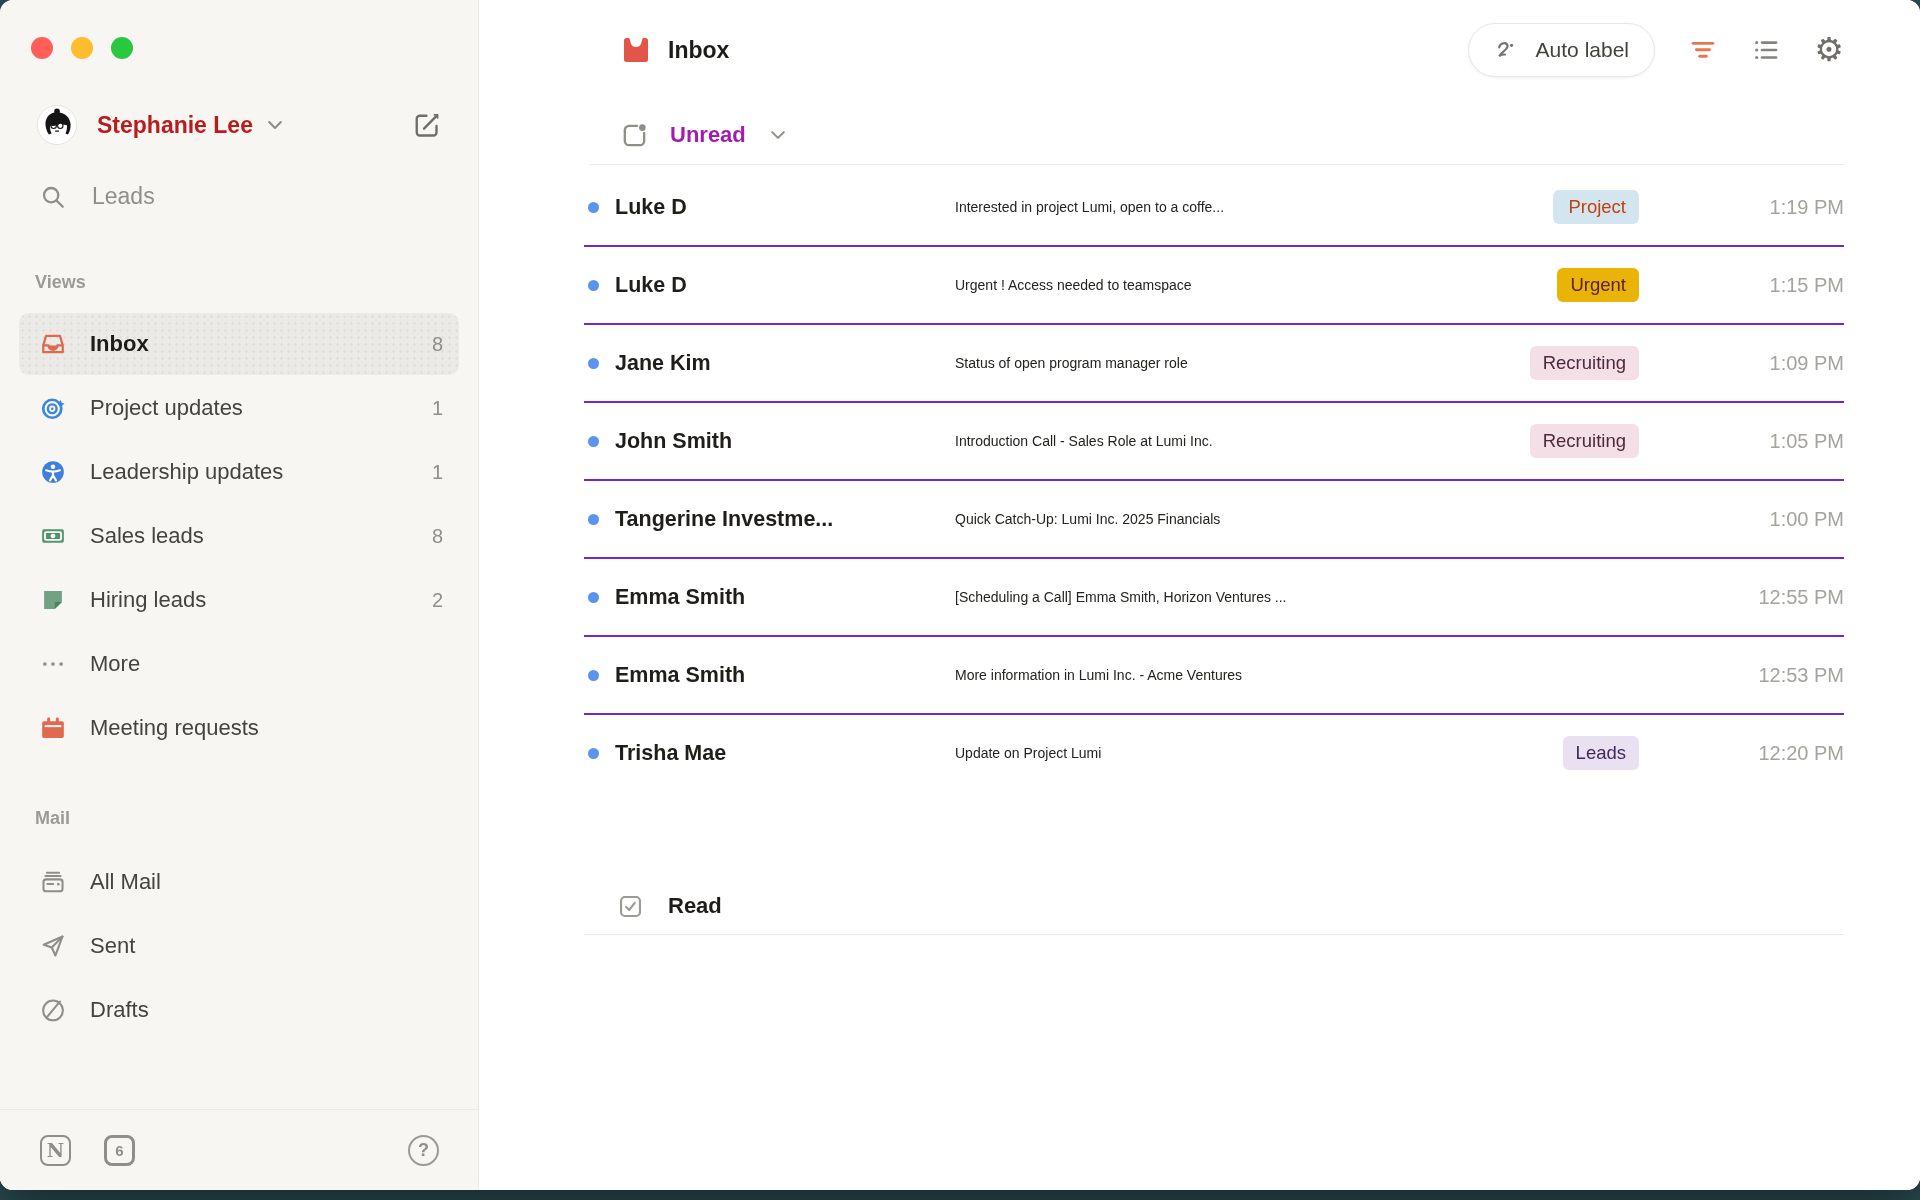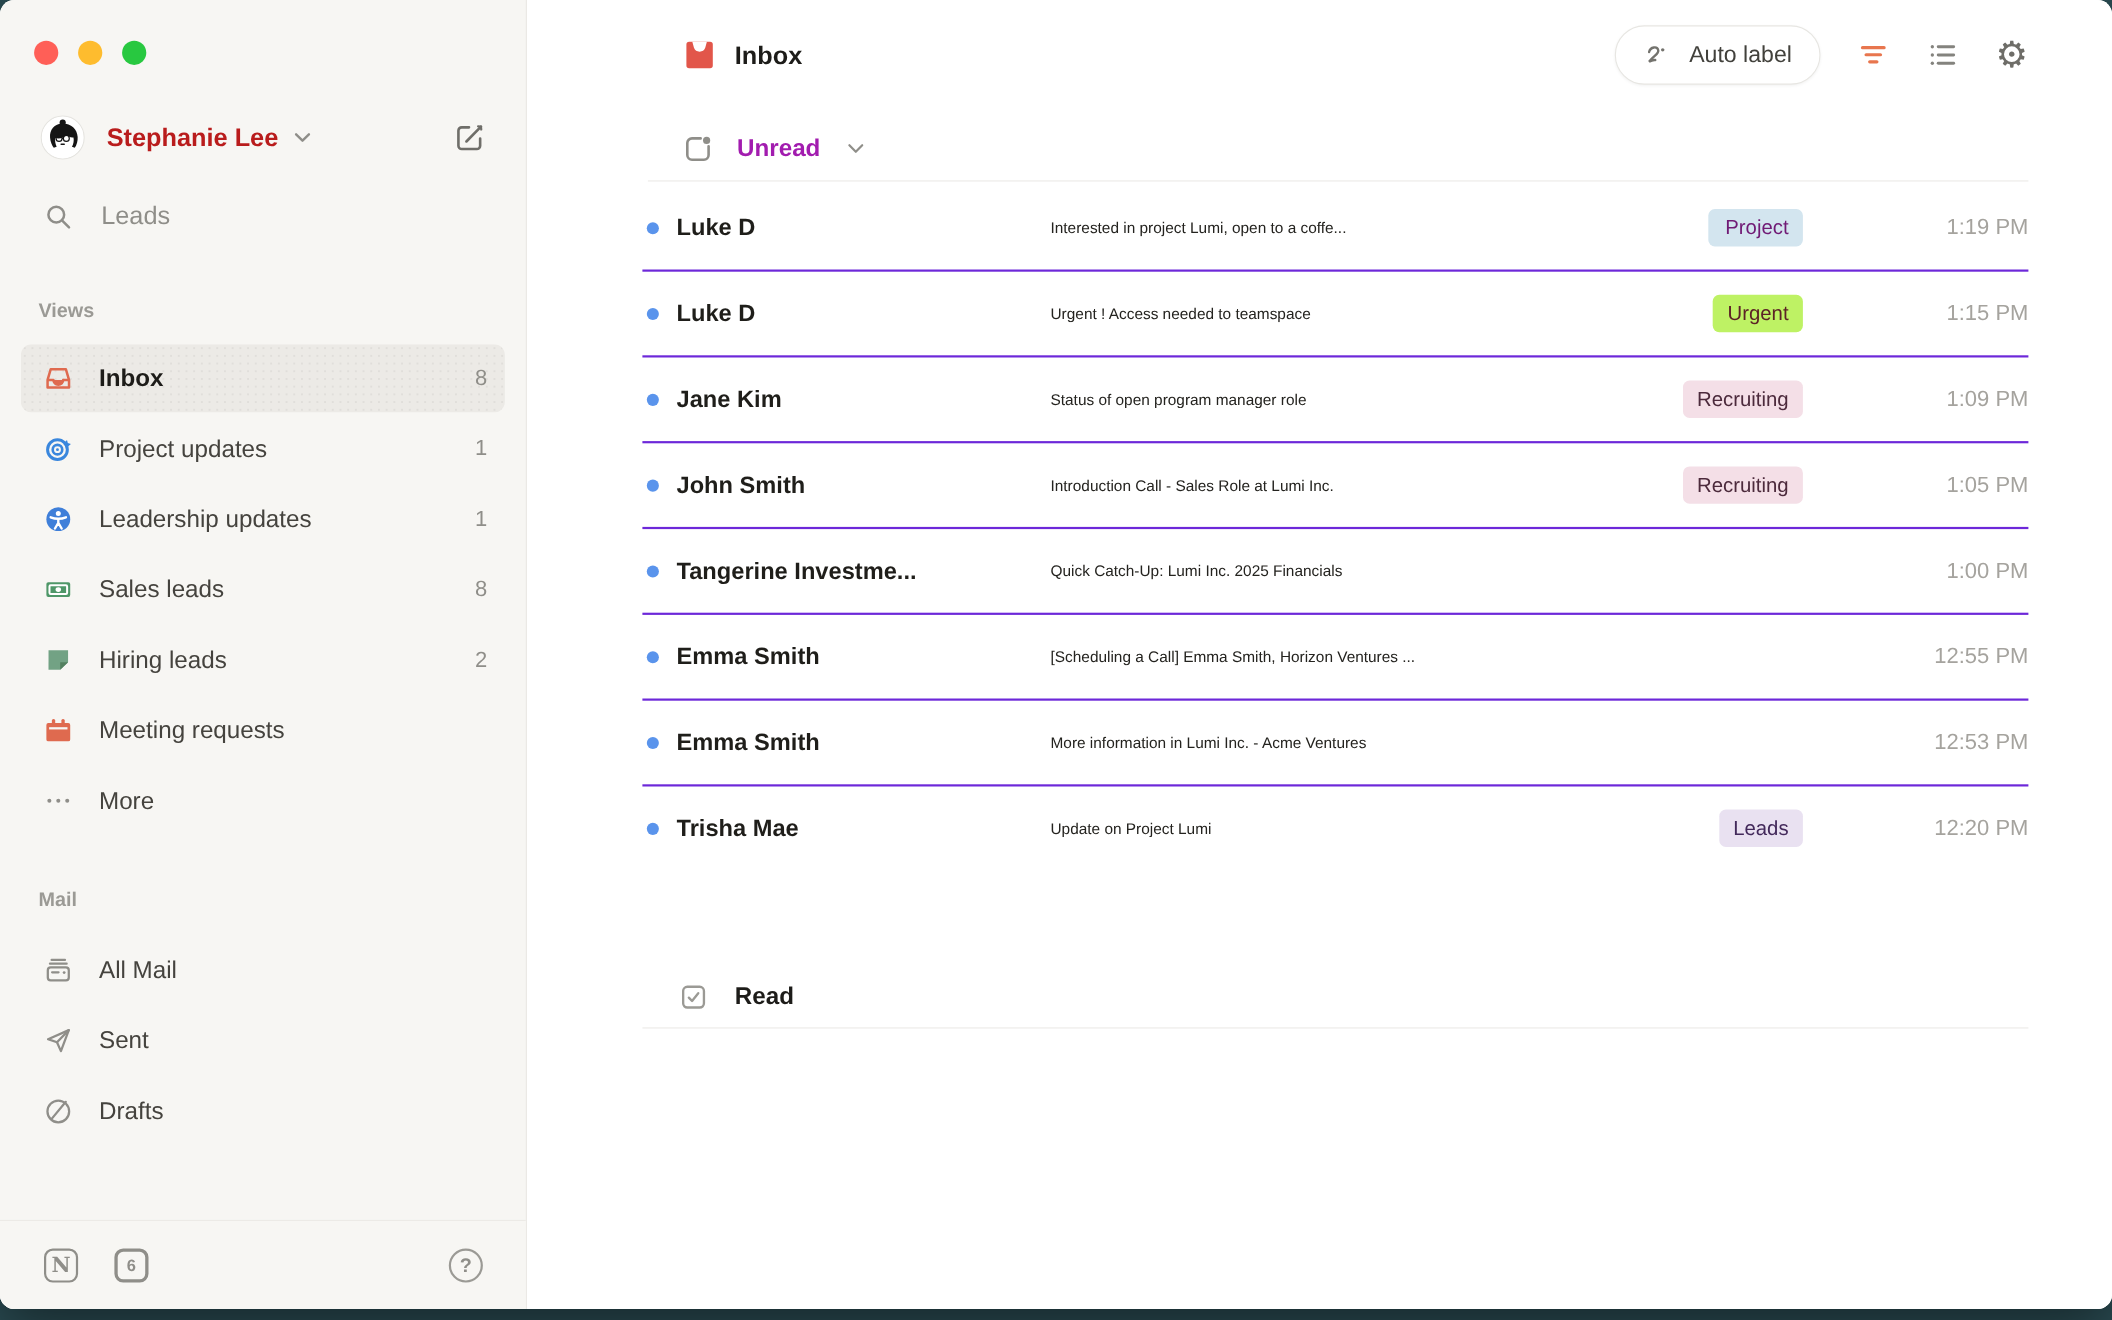--- a/index.html
+++ b/index.html
@@ -79,22 +79,22 @@
 
   .email-list{margin:4px 76px 0 105px;}
   .email-row{height:76px;display:flex;align-items:center;border-bottom:2px solid #6d28d9;cursor:pointer;}
   .email-row:last-child{border-bottom:none;}
   .unread-dot{width:11px;height:11px;border-radius:50%;background:#5a94ec;margin:0 16px 0 4px;flex:none;}
   .email-sender{width:340px;flex:none;font-size:21.5px;font-weight:700;color:#1f1e1a;
     white-space:nowrap;overflow:hidden;}
   .email-subject{flex:1;min-width:0;font-size:14px;color:#24231f;white-space:nowrap;overflow:hidden;}
   .badge{margin-left:auto;font-size:18.5px;padding:6px 13px;border-radius:6px;white-space:nowrap;flex:none;}
   .badge:empty{display:none;}
-  .badge[data-variant="blue"]{background:#d3e5ef;color:#701a75;padding-left:15px;}
-  .badge[data-variant="red"]{background:#bef264;color:#5c2226;}
+  .badge[data-variant="blue"]{background:#d3e5ef;color:#c2410c;padding-left:15px;}
+  .badge[data-variant="red"]{background:#eab308;color:#5c2226;}
   .badge[data-variant="pink"]{background:#f4dfe7;color:#4c2a3c;}
   .badge[data-variant="purple"]{background:#e9e1f1;color:#43295b;}
   .email-time{width:205px;flex:none;text-align:right;font-size:20px;color:#a5a39e;}
 
   .read-row{margin:87px 76px 0 105px;height:56px;display:flex;align-items:center;gap:24px;
     border-bottom:1px solid #ebeae7;padding-left:33px;}
   .read-row svg{width:27px;height:27px;color:#9b9a95;}
   .read-label{font-size:22px;font-weight:700;color:#1d1c19;}
 </style>
 </head>
@@ -190,38 +190,38 @@
 
       <div class="nav-item">
         <svg class="nav-icon" viewBox="0 0 24 24">
           <path d="M3.8 3.8 h16.4 v10 L13.6 20.2 H3.8 Z" fill="#72a284"></path>
           <path d="M20.2 13.8 L13.6 20.2 V13.8 Z" fill="#53805f"></path>
         </svg>
         <span class="nav-label">Hiring leads</span>
         <span class="nav-count">2</span>
       </div>
 
+      <div class="nav-item gray">
+        <svg class="nav-icon" viewBox="0 0 24 24" fill="currentColor">
+          <circle cx="4.5" cy="12" r="1.7"></circle>
+            <circle cx="12" cy="12" r="1.7"></circle>
+            <circle cx="19.5" cy="12" r="1.7"></circle>
+        </svg>
+        <span class="nav-label">More</span>
+        <span class="nav-count"></span>
+      </div>
+
       <div class="nav-item">
         <svg class="nav-icon" viewBox="0 0 24 24">
           <rect x="6.6" y="2.4" width="2.8" height="4.6" rx="1.3" fill="#df6a4f"></rect>
           <rect x="14.6" y="2.4" width="2.8" height="4.6" rx="1.3" fill="#df6a4f"></rect>
           <path d="M3.6 5.8 h16.8 a1.6 1.6 0 0 1 1.6 1.6 v12.2 a1.6 1.6 0 0 1 -1.6 1.6 H3.6 A1.6 1.6 0 0 1 2 19.6 V7.4 a1.6 1.6 0 0 1 1.6-1.6 Z" fill="#df6a4f"></path>
           <rect x="4.3" y="9.3" width="15.4" height="1.9" fill="#f7f6f3"></rect>
         </svg>
         <span class="nav-label">Meeting requests</span>
-        <span class="nav-count"></span>
-      </div>
-
-      <div class="nav-item gray">
-        <svg class="nav-icon" viewBox="0 0 24 24" fill="currentColor">
-          <circle cx="4.5" cy="12" r="1.7"></circle>
-            <circle cx="12" cy="12" r="1.7"></circle>
-            <circle cx="19.5" cy="12" r="1.7"></circle>
-        </svg>
-        <span class="nav-label">More</span>
         <span class="nav-count"></span>
       </div>
     </div>
 
     <div class="section-label mail">Mail</div>
 
     <div class="nav mail">
       <div class="nav-item gray">
         <svg class="nav-icon" viewBox="0 0 24 24" fill="none" stroke="#8f8e89" stroke-width="1.9" stroke-linecap="round">
           <path d="M6.4 3.4 h11.2"></path>

